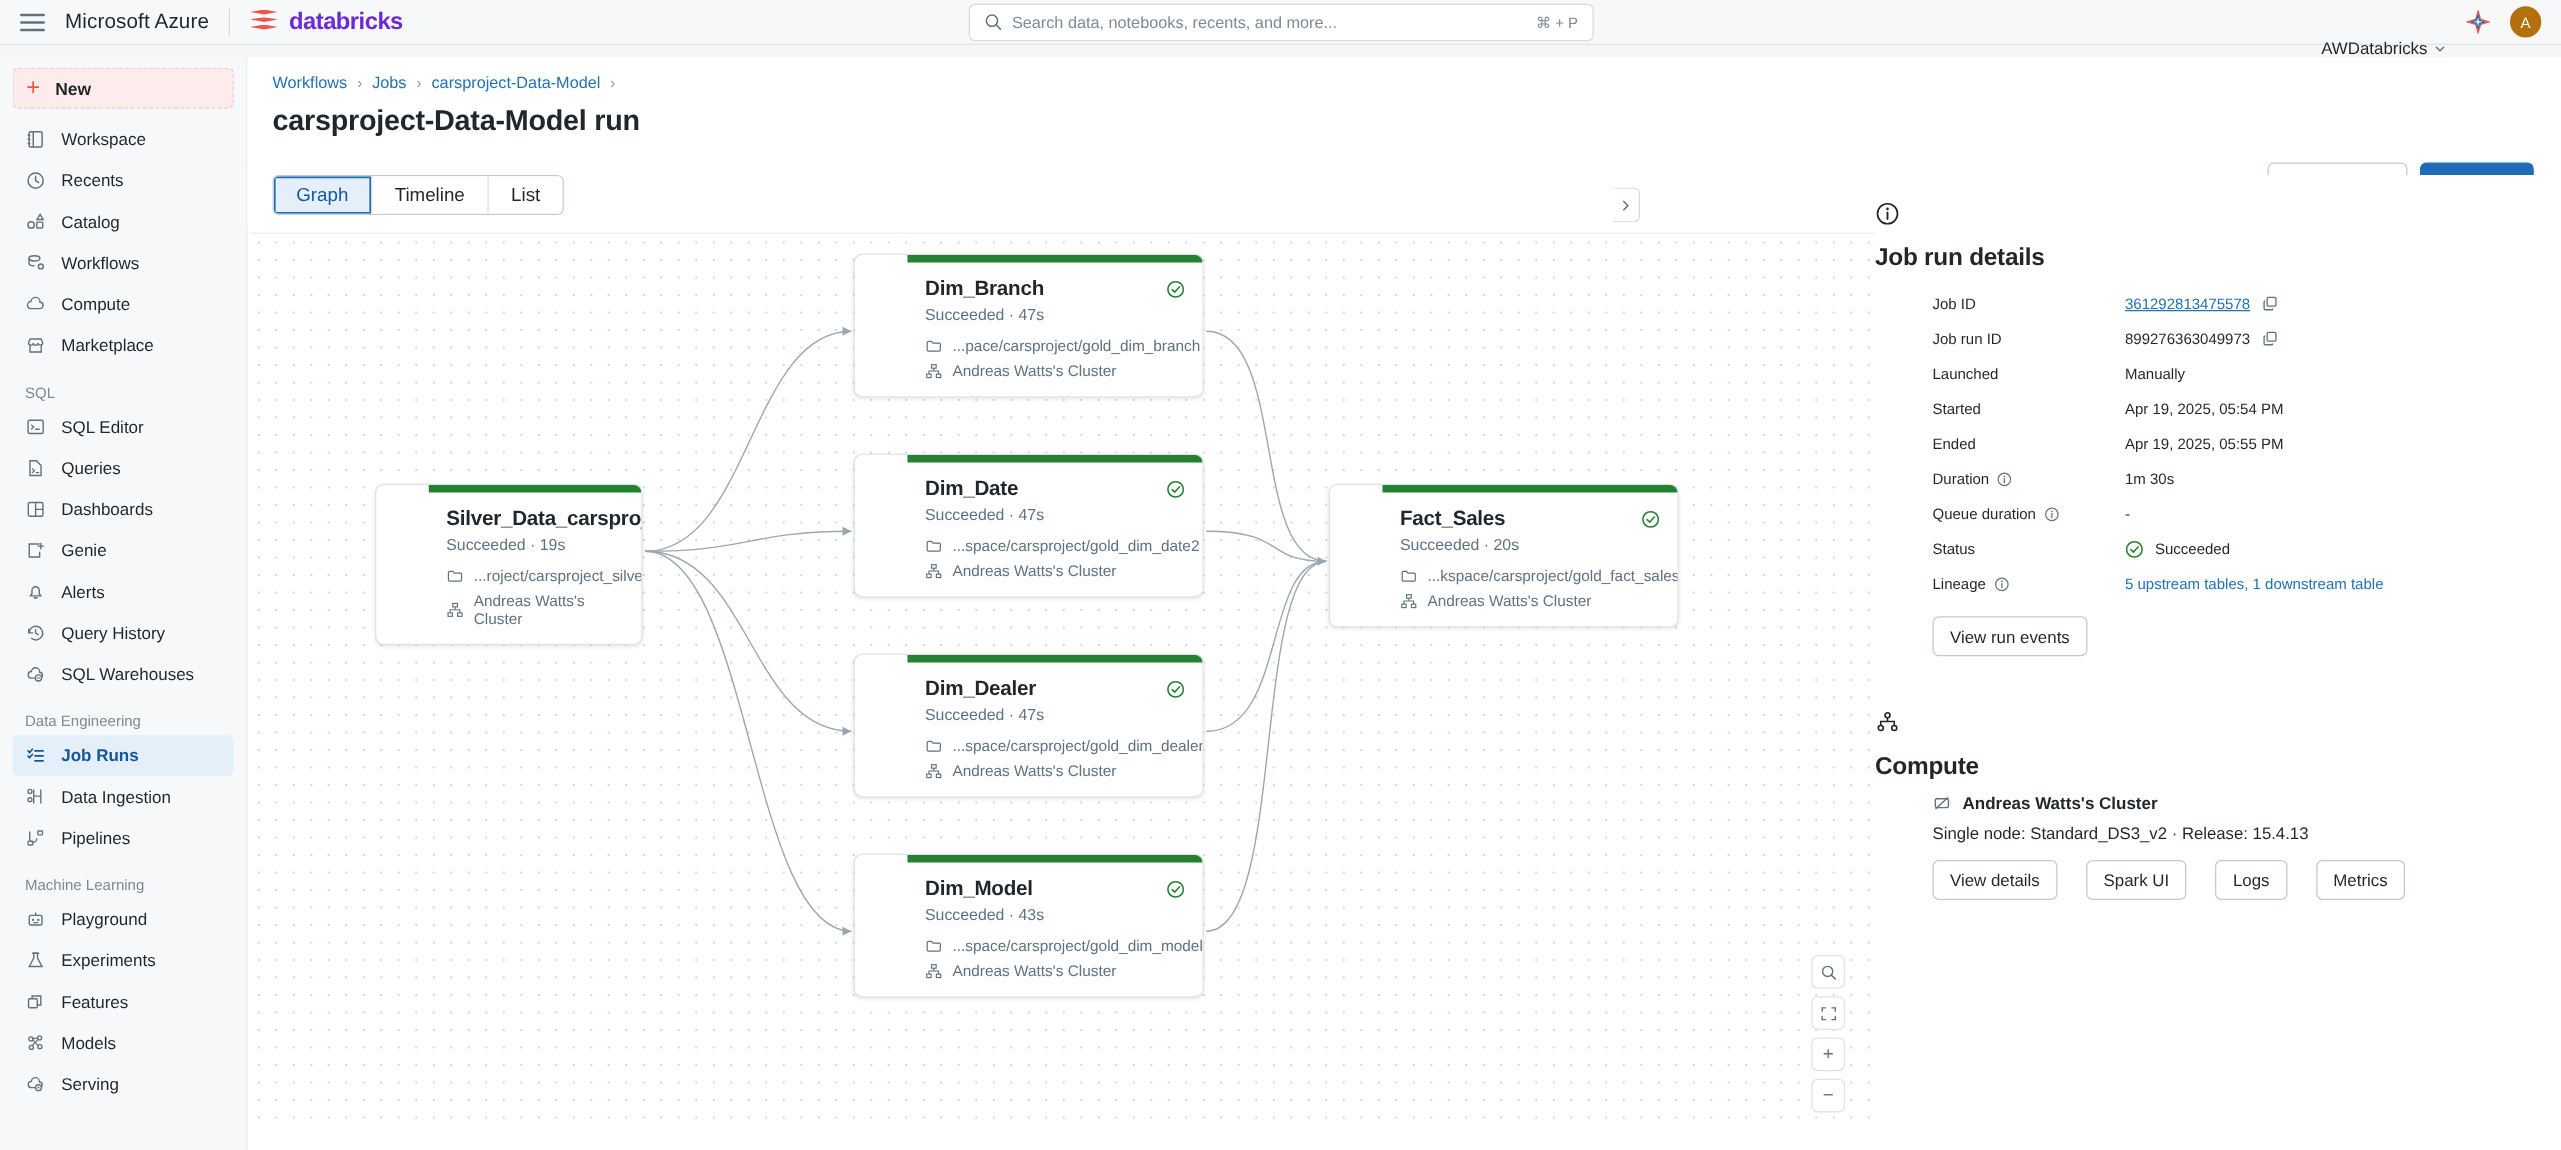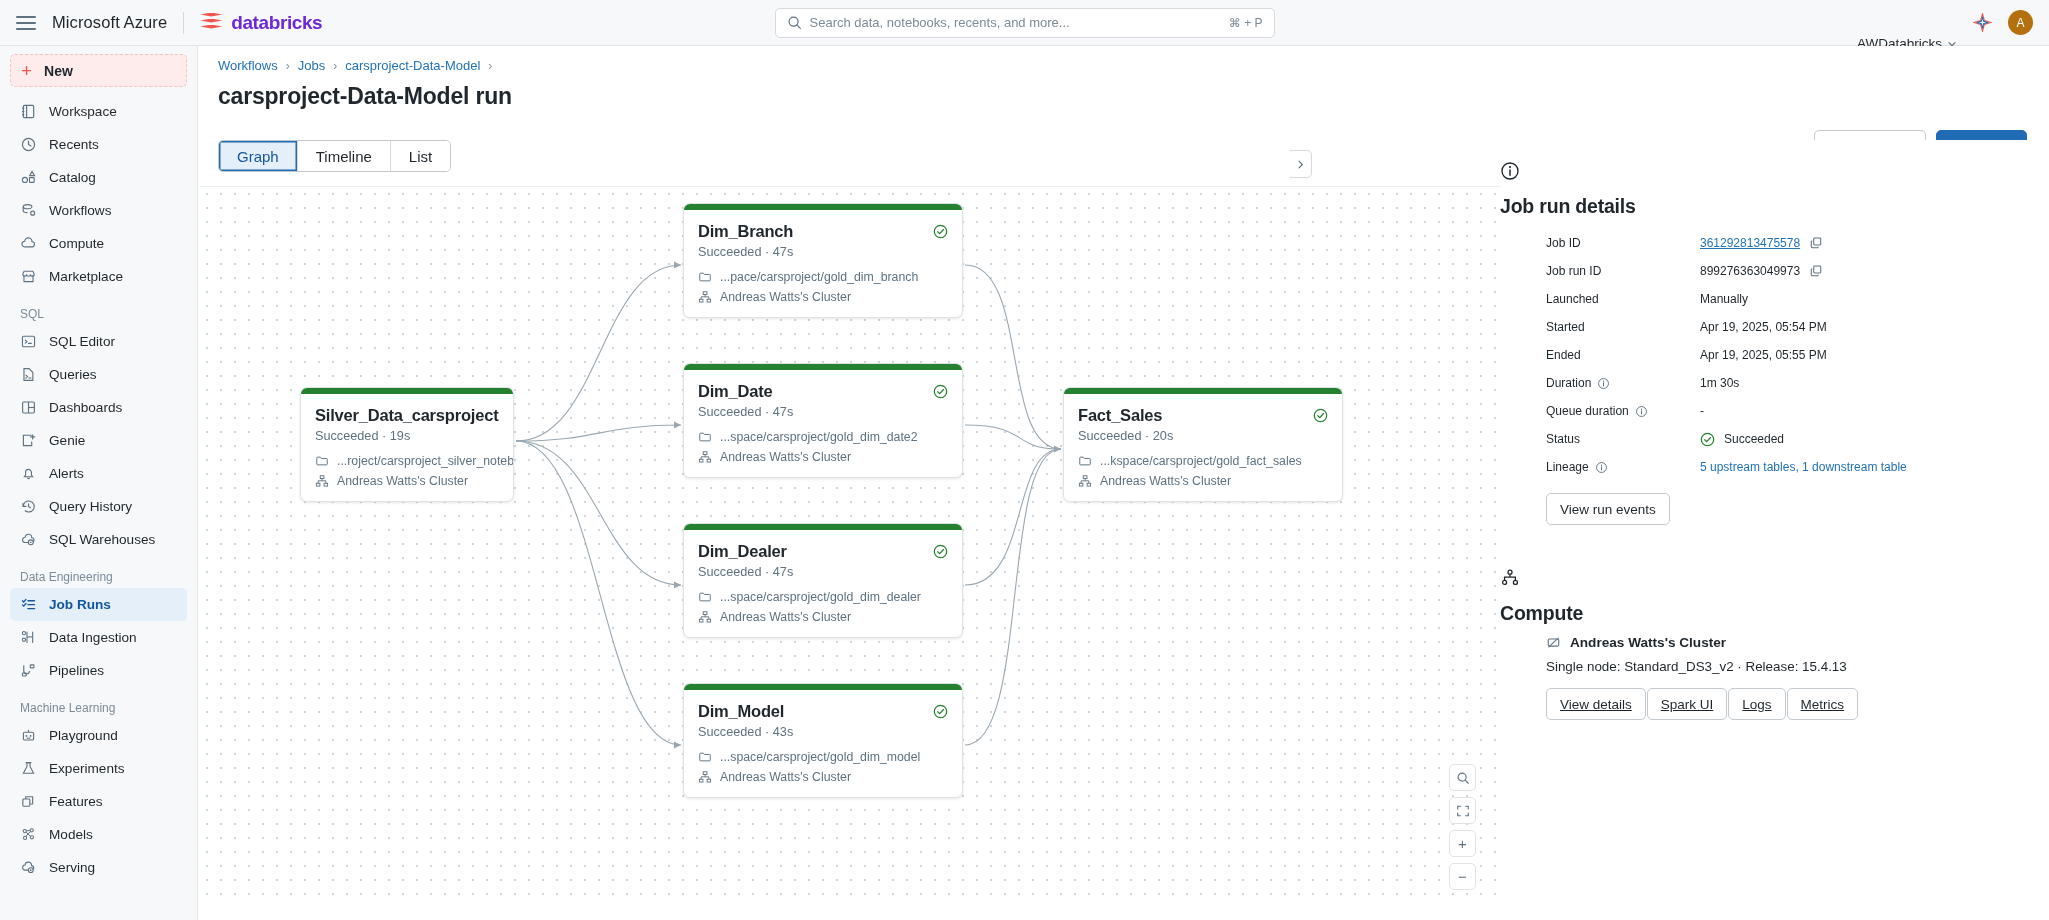--- a/index.html
+++ b/index.html
@@ -6,21 +6,21 @@
   html, body {
     width: 2049px; height: 920px;
     font-family: "Liberation Sans", sans-serif;
     background: #f5f6f7;
     color: #1f272d;
     overflow: hidden;
   }
 
   
   .topbar {
-    height: 46px; width: 100%;
+    height: 36px; width: 100%;
     background: #f7f8f9;
     border-bottom: 1px solid #e3e6e8;
     display: flex; align-items: center;
     padding: 0 16px;
     position: relative;
   }
   .hamburger { width: 20px; height: 14px; display: flex; flex-direction: column; justify-content: space-between; margin-right: 16px; cursor: pointer; }
   .hamburger i { display: block; height: 2px; background: #5f7281; border-radius: 1px; }
   .azure-label { font-size: 16.5px; color: #1f272d; letter-spacing: .1px; }
   .vdiv { width: 1px; height: 22px; background: #d6dade; margin: 0 16px; }
@@ -130,20 +130,21 @@
   .canvas-inner { position: absolute; inset: 0; }
 
   .node {
     position: absolute;
     background: #fff;
     border: 1px solid #dfe3e6;
     border-radius: 7px;
     box-shadow: 0 1px 3px rgba(16,24,32,.10);
     overflow: hidden;
     cursor: pointer;
+    padding-left: 42px;
   }
   .node .bar { height: 6px; background: #24812f; }
   .node .body { padding: 12px 14px 13px 14px; }
   .node-title-row { display: flex; align-items: center; }
   .node-title { font-size: 16.5px; font-weight: bold; color: #1f272d; letter-spacing: -.2px; }
   .node .check { margin-left: auto; }
   .node-status { font-size: 12.7px; color: #5f7281; margin-top: 4px; }
   .node-meta { display: flex; align-items: center; gap: 8px; font-size: 12.3px; color: #5f7281; margin-top: 11px; }
   .node-meta.second { margin-top: 6px; }
   .node-meta .mi { flex: 0 0 14px; }
@@ -176,21 +177,21 @@
   .kv { display: flex; align-items: center; min-height: 28px; font-size: 12px; }
   .kv .k { width: 154px; color: #1f272d; display: flex; align-items: center; gap: 6px; }
   .kv .v { color: #1f272d; display: flex; align-items: center; gap: 9px; }
   .kv .v a { color: #2272b4; text-decoration: underline; cursor: pointer; }
   .kv .v .linkish { color: #2272b4; cursor: pointer; }
   .copy-ico { cursor: pointer; }
   .runevents { margin-top: 12px; }
   .compute-sec { margin-top: 40px; }
   .cluster-line { display: flex; align-items: center; gap: 9px; font-size: 13.6px; font-weight: bold; padding-left: 46px; margin-top: 10px; }
   .cluster-sub { font-size: 13.4px; color: #1f272d; padding-left: 46px; margin-top: 9px; }
-  .cluster-btns { display: flex; gap: 1px; padding-left: 46px; margin-top: 14px; text-decoration: underline; }
+  .cluster-btns { display: flex; gap: 23px; padding-left: 46px; margin-top: 14px; }
   .status-val { display: flex; align-items: center; gap: 7px; }
 </style>
 </head>
 <body>
 
 <div class="topbar">
   <div class="hamburger">
       <i></i>
       <i></i>
       <i></i>

